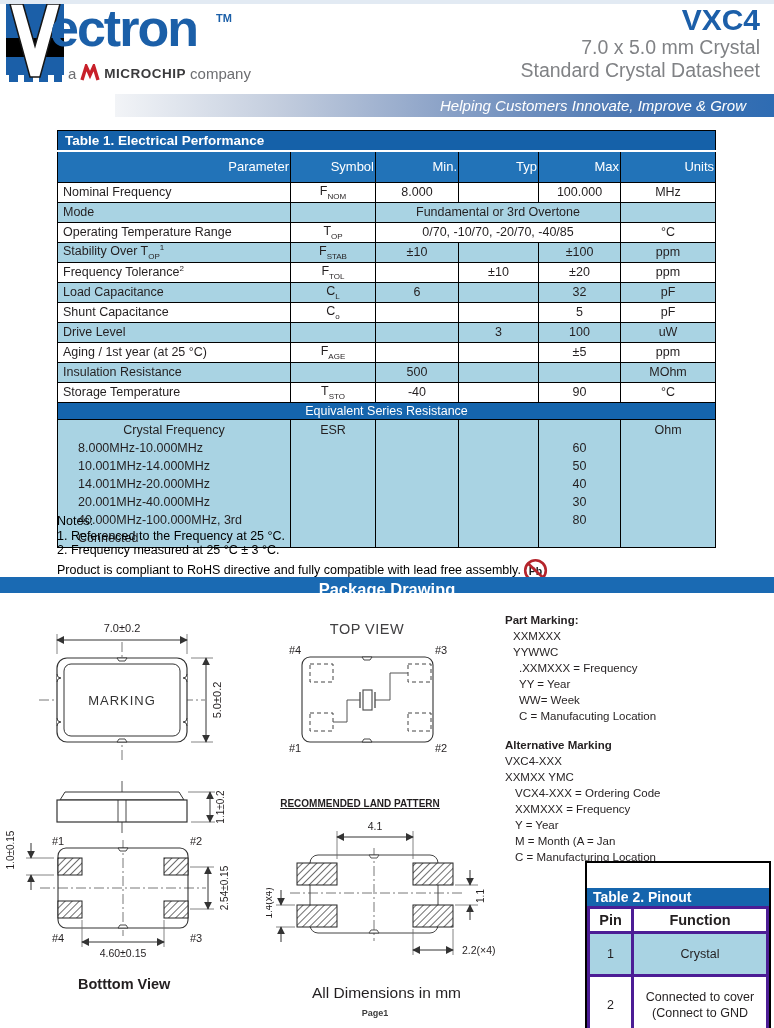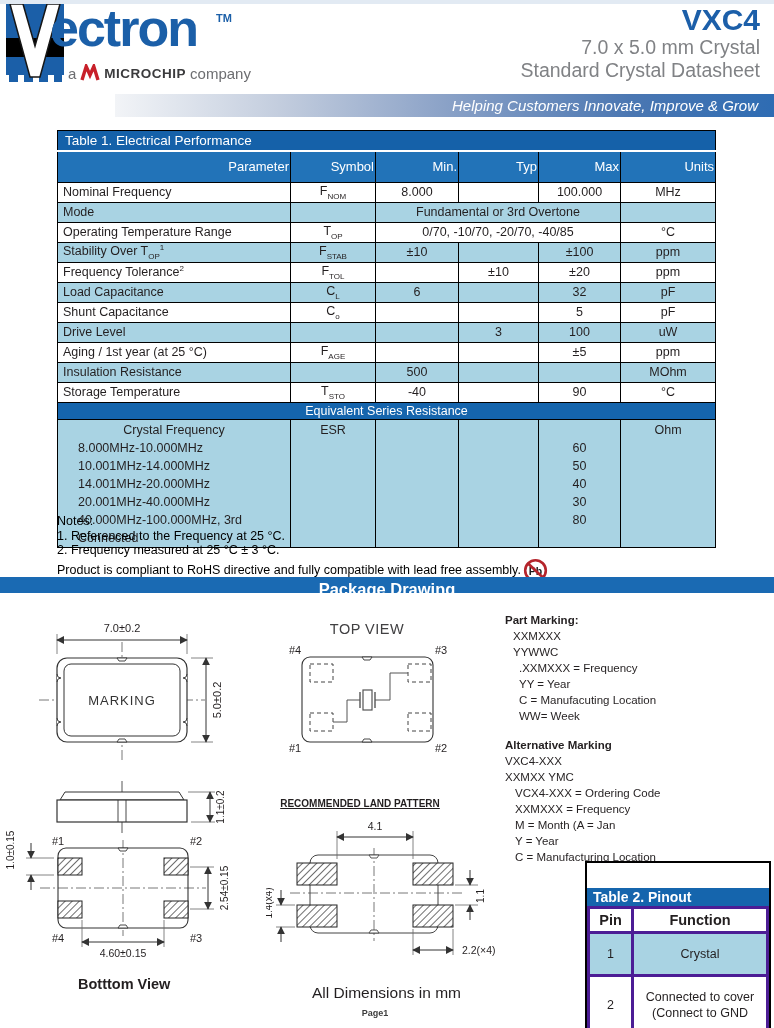--- a/index.html
+++ b/index.html
@@ -19,27 +19,27 @@
   .logo-subline { position:absolute; left:62px; top:60px; display:flex; align-items:center; gap:4px; }
   .logo-subline .lite { font-size:15px; color:#6d6e71; }
   .logo-subline .mchp { font-size:13.5px; font-weight:bold; color:#3b3b3d; letter-spacing:.5px; }
 
   .title-area { position:absolute; right:14px; top:4px; text-align:right; }
   .product-name { font-size:30px; font-weight:bold; color:#1c5fa9; line-height:1.05; }
   .product-sub { font-size:19.5px; color:#808285; line-height:1.22; }
 
   .tagline-banner { position:absolute; left:115px; right:0; top:94px; height:23px;
     background:linear-gradient(to right,#f2f4f7 0%,#c3cdde 25%,#8ba2c7 50%,#4b77b2 78%,#2e6cb3 100%);
-    color:#fff; font-style:italic; font-size:15px; line-height:23px; text-align:right; padding-right:16px; }
+    color:#fff; font-style:italic; font-size:15px; line-height:23px; text-align:right; padding-right:28px; }
 
   
   .t1-wrap { position:absolute; left:57px; top:130px; width:658px; }
   table.t1 { border-collapse:collapse; table-layout:fixed; width:658px; font-size:12.5px; }
   .t1 td, .t1 th { border:1px solid #000; overflow:hidden; }
-  .t1 .title-bar td { background:#1561a9; color:#fff; font-weight:normal; font-size:13.5px;
+  .t1 .title-bar td { background:#1561a9; color:#fff; font-weight:bold; font-size:13.5px;
     text-align:left; padding:2px 7px; border-bottom:2px solid #fff; }
   .t1 .colhead th { background:#2273b8; color:#fff; font-weight:normal; font-size:13px;
     height:31px; text-align:right; }
   .t1 tbody td { height:20px; text-align:center; padding:0 2px; }
   .t1 td.c-param { text-align:left; padding-left:5px; }
   .t1 tr.shade td { background:#a9d3e3; }
   .t1 sub { font-size:8px; }
   .t1 sup { font-size:8px; vertical-align:super; }
   .t1 .esr-banner td { background:#1565ad; color:#fff; text-align:center; height:17px; padding:0; font-size:12.5px; }
   .t1 .esr-row td { background:#a9d3e3; vertical-align:top; padding-top:1px; height:auto; }
@@ -451,29 +451,29 @@
 
 <div class="lbl-alldims">All Dimensions in mm</div>
 <div class="lbl-page">Page1</div>
 
 <div class="part-marking">
   <div class="hd">Part Marking:</div>
   <div class="pm-l1">XXMXXX</div>
   <div class="pm-l1">YYWWC</div>
   <div class="pm-def">.XXMXXX  = Frequency</div>
   <div class="pm-def">YY = Year</div>
+  <div class="pm-def">WW= Week</div>
   <div class="pm-def">C = Manufacuting Location</div>
-  <div class="pm-def">WW= Week</div>
   <div class="pm-alt-hd">Alternative Marking</div>
   <div class="pm-l2">VXC4-XXX</div>
   <div class="pm-l2">XXMXX YMC</div>
   <div class="pm-def2">VCX4-XXX = Ordering Code</div>
   <div class="pm-def2">XXMXXX = Frequency</div>
+  <div class="pm-def2">Y = Year</div>
   <div class="pm-def2">M = Month (A = Jan</div>
-  <div class="pm-def2">Y = Year</div>
   <div class="pm-def2">C = Manufacturing Location</div>
 </div>
 
 <div class="t2-wrap">
   <div class="t2-title">Table 2. Pinout</div>
   <table class="t2">
     <thead>
       <tr>
         <th style="width:44px;">Pin</th>
         <th>Function</th>

